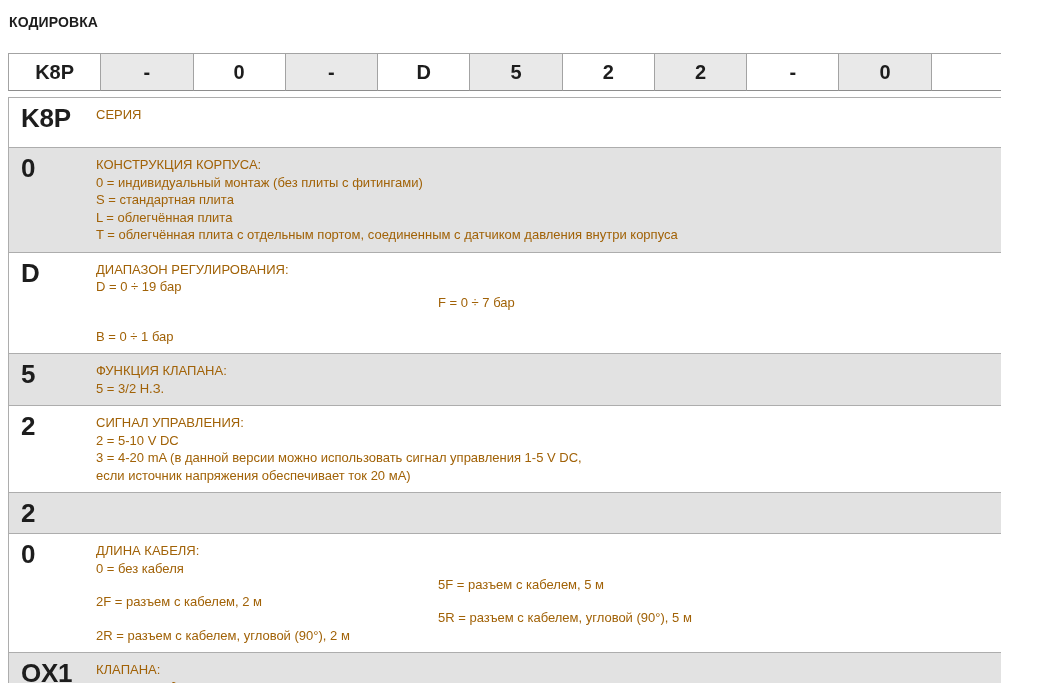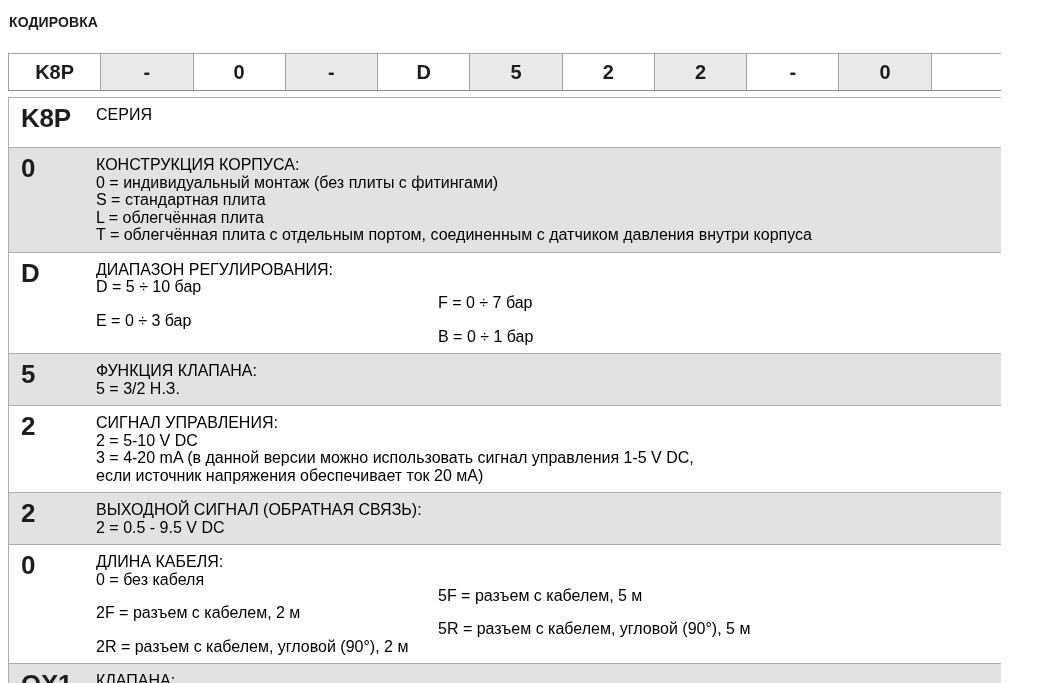--- a/index.html
+++ b/index.html
@@ -69,23 +69,23 @@
     padding-left: 12px;
     font-size: 26px;
     line-height: 24px;
     font-weight: bold;
     color: #1d1d1d;
     letter-spacing: -0.3px;
   }
   .row-content {
     flex: 1 1 auto;
     padding-right: 8px;
-    font-size: 16px;
+    font-size: 13px;
     line-height: 17.5px;
-    color: #000000;
+    color: #a16207;
   }
   .line { min-height: 17.5px; }
   .line.cols { display: flex; }
   .col-left { flex: 0 0 342px; width: 342px; }
   .col-right { flex: 1 1 auto; margin-top: 16px; }
   .line.indent { padding-left: 31px; font-style: italic; }
 </style>
 </head>
 <body>
 
@@ -121,25 +121,24 @@
           <div class="line">S = стандартная плита</div>
           <div class="line">L = облегчённая плита</div>
           <div class="line">T = облегчённая плита с отдельным портом, соединенным с датчиком давления внутри корпуса</div>
         </div>
       </div>
       <div class="row">
         <div class="row-code">D</div>
         <div class="row-content">
           <div class="line">ДИАПАЗОН РЕГУЛИРОВАНИЯ:</div>
           <div class="line cols">
-            <span class="col-left">D = 5 ÷ 10 бар</span>
+            <span class="col-left">D = 0 ÷ 19 бар</span>
             <span class="col-right">F = 0 ÷ 7 бар</span>
           </div>
           <div class="line cols">
-            <span class="col-left">E = 0 ÷ 3 бар</span>
             <span class="col-right">B = 0 ÷ 1 бар</span>
           </div>
         </div>
       </div>
       <div class="row shaded">
         <div class="row-code">5</div>
         <div class="row-content">
           <div class="line">ФУНКЦИЯ КЛАПАНА:</div>
           <div class="line">5 = 3/2 Н.З.</div>
         </div>
@@ -148,24 +147,20 @@
         <div class="row-code">2</div>
         <div class="row-content">
           <div class="line">СИГНАЛ УПРАВЛЕНИЯ:</div>
           <div class="line">2 = 5-10 V DC</div>
           <div class="line">3 = 4-20 mA (в данной версии можно использовать сигнал управления 1-5 V DC,</div>
           <div class="line">если источник напряжения обеспечивает ток 20 мА)</div>
         </div>
       </div>
       <div class="row shaded">
         <div class="row-code">2</div>
-        <div class="row-content">
-          <div class="line">ВЫХОДНОЙ СИГНАЛ (ОБРАТНАЯ СВЯЗЬ):</div>
-          <div class="line">2 = 0.5 - 9.5 V DC</div>
-        </div>
       </div>
       <div class="row">
         <div class="row-code">0</div>
         <div class="row-content">
           <div class="line">ДЛИНА КАБЕЛЯ:</div>
           <div class="line cols">
             <span class="col-left">0 = без кабеля</span>
             <span class="col-right">5F = разъем с кабелем, 5 м</span>
           </div>
           <div class="line cols">

